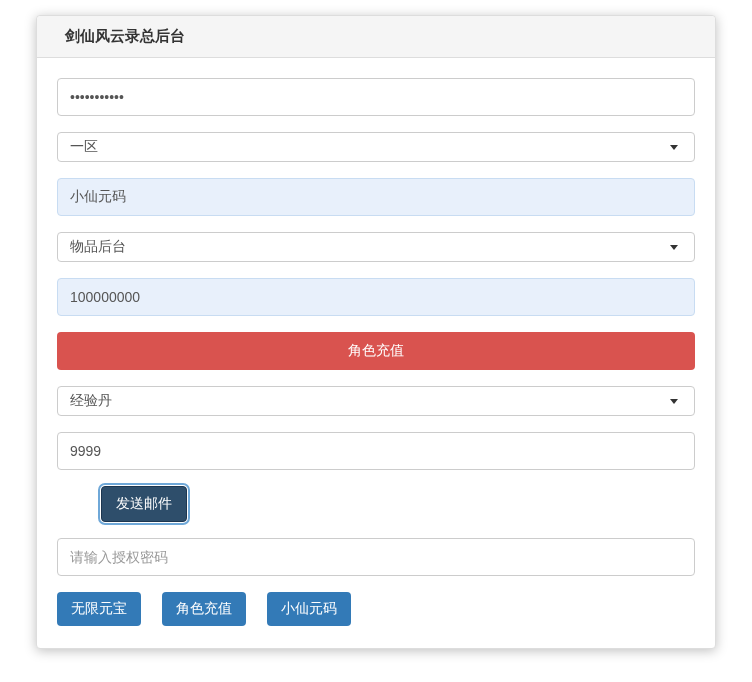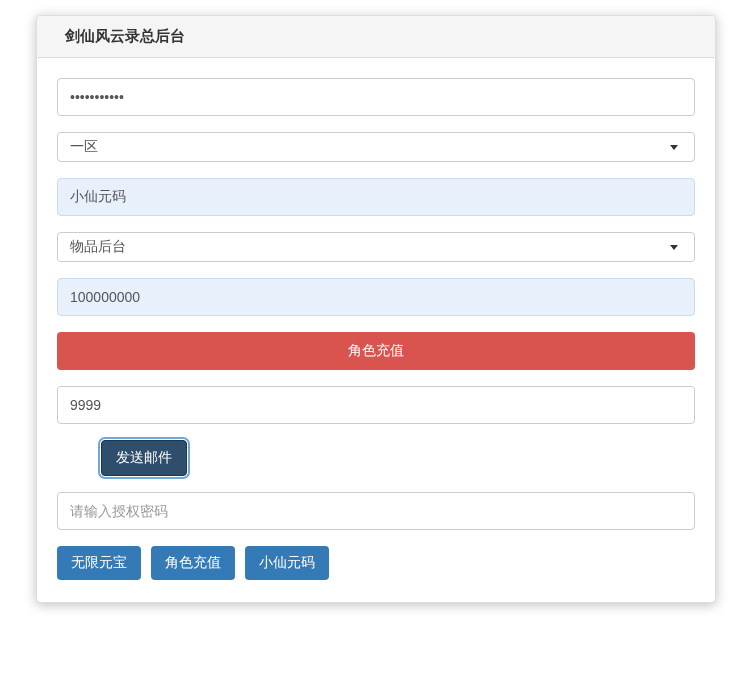--- a/index.html
+++ b/index.html
@@ -91,21 +91,21 @@
     .btn-primary {
       background: #337ab7;
     }
     .btn-active {
       background: #2e4e6b;
       outline: 2px solid #6fa8d8;
       outline-offset: 1px;
       border: 1px solid #1d3650;
       margin-left: 44px;
     }
-    .btn-row { display: flex; gap: 10px; }
+    .btn-row { display: flex; gap: 21px; }
   </style>
 </head>
 <body>
 
 <div class="panel">
   <div class="panel-header">
     <h3>剑仙风云录总后台</h3>
   </div>
   <div class="panel-body">
 
@@ -136,20 +136,28 @@
     </div>
 
     <div class="form-group">
       <input type="text" class="form-control highlight" value="100000000" style="">
     </div>
 
     <div class="form-group">
       <button class="btn btn-danger">角色充值</button>
     </div>
 
+    <div class="form-group">
+      <div class="select-wrap">
+        <div class="select-display">
+          <span>经验丹</span>
+          <span class="caret"></span>
+        </div>
+      </div>
+    </div>
 
     <div class="form-group">
       <input type="text" class="form-control" value="9999" style="">
     </div>
 
     <div class="form-group">
       <button class="btn btn-primary btn-active">发送邮件</button>
     </div>
 
     <div class="form-group">

